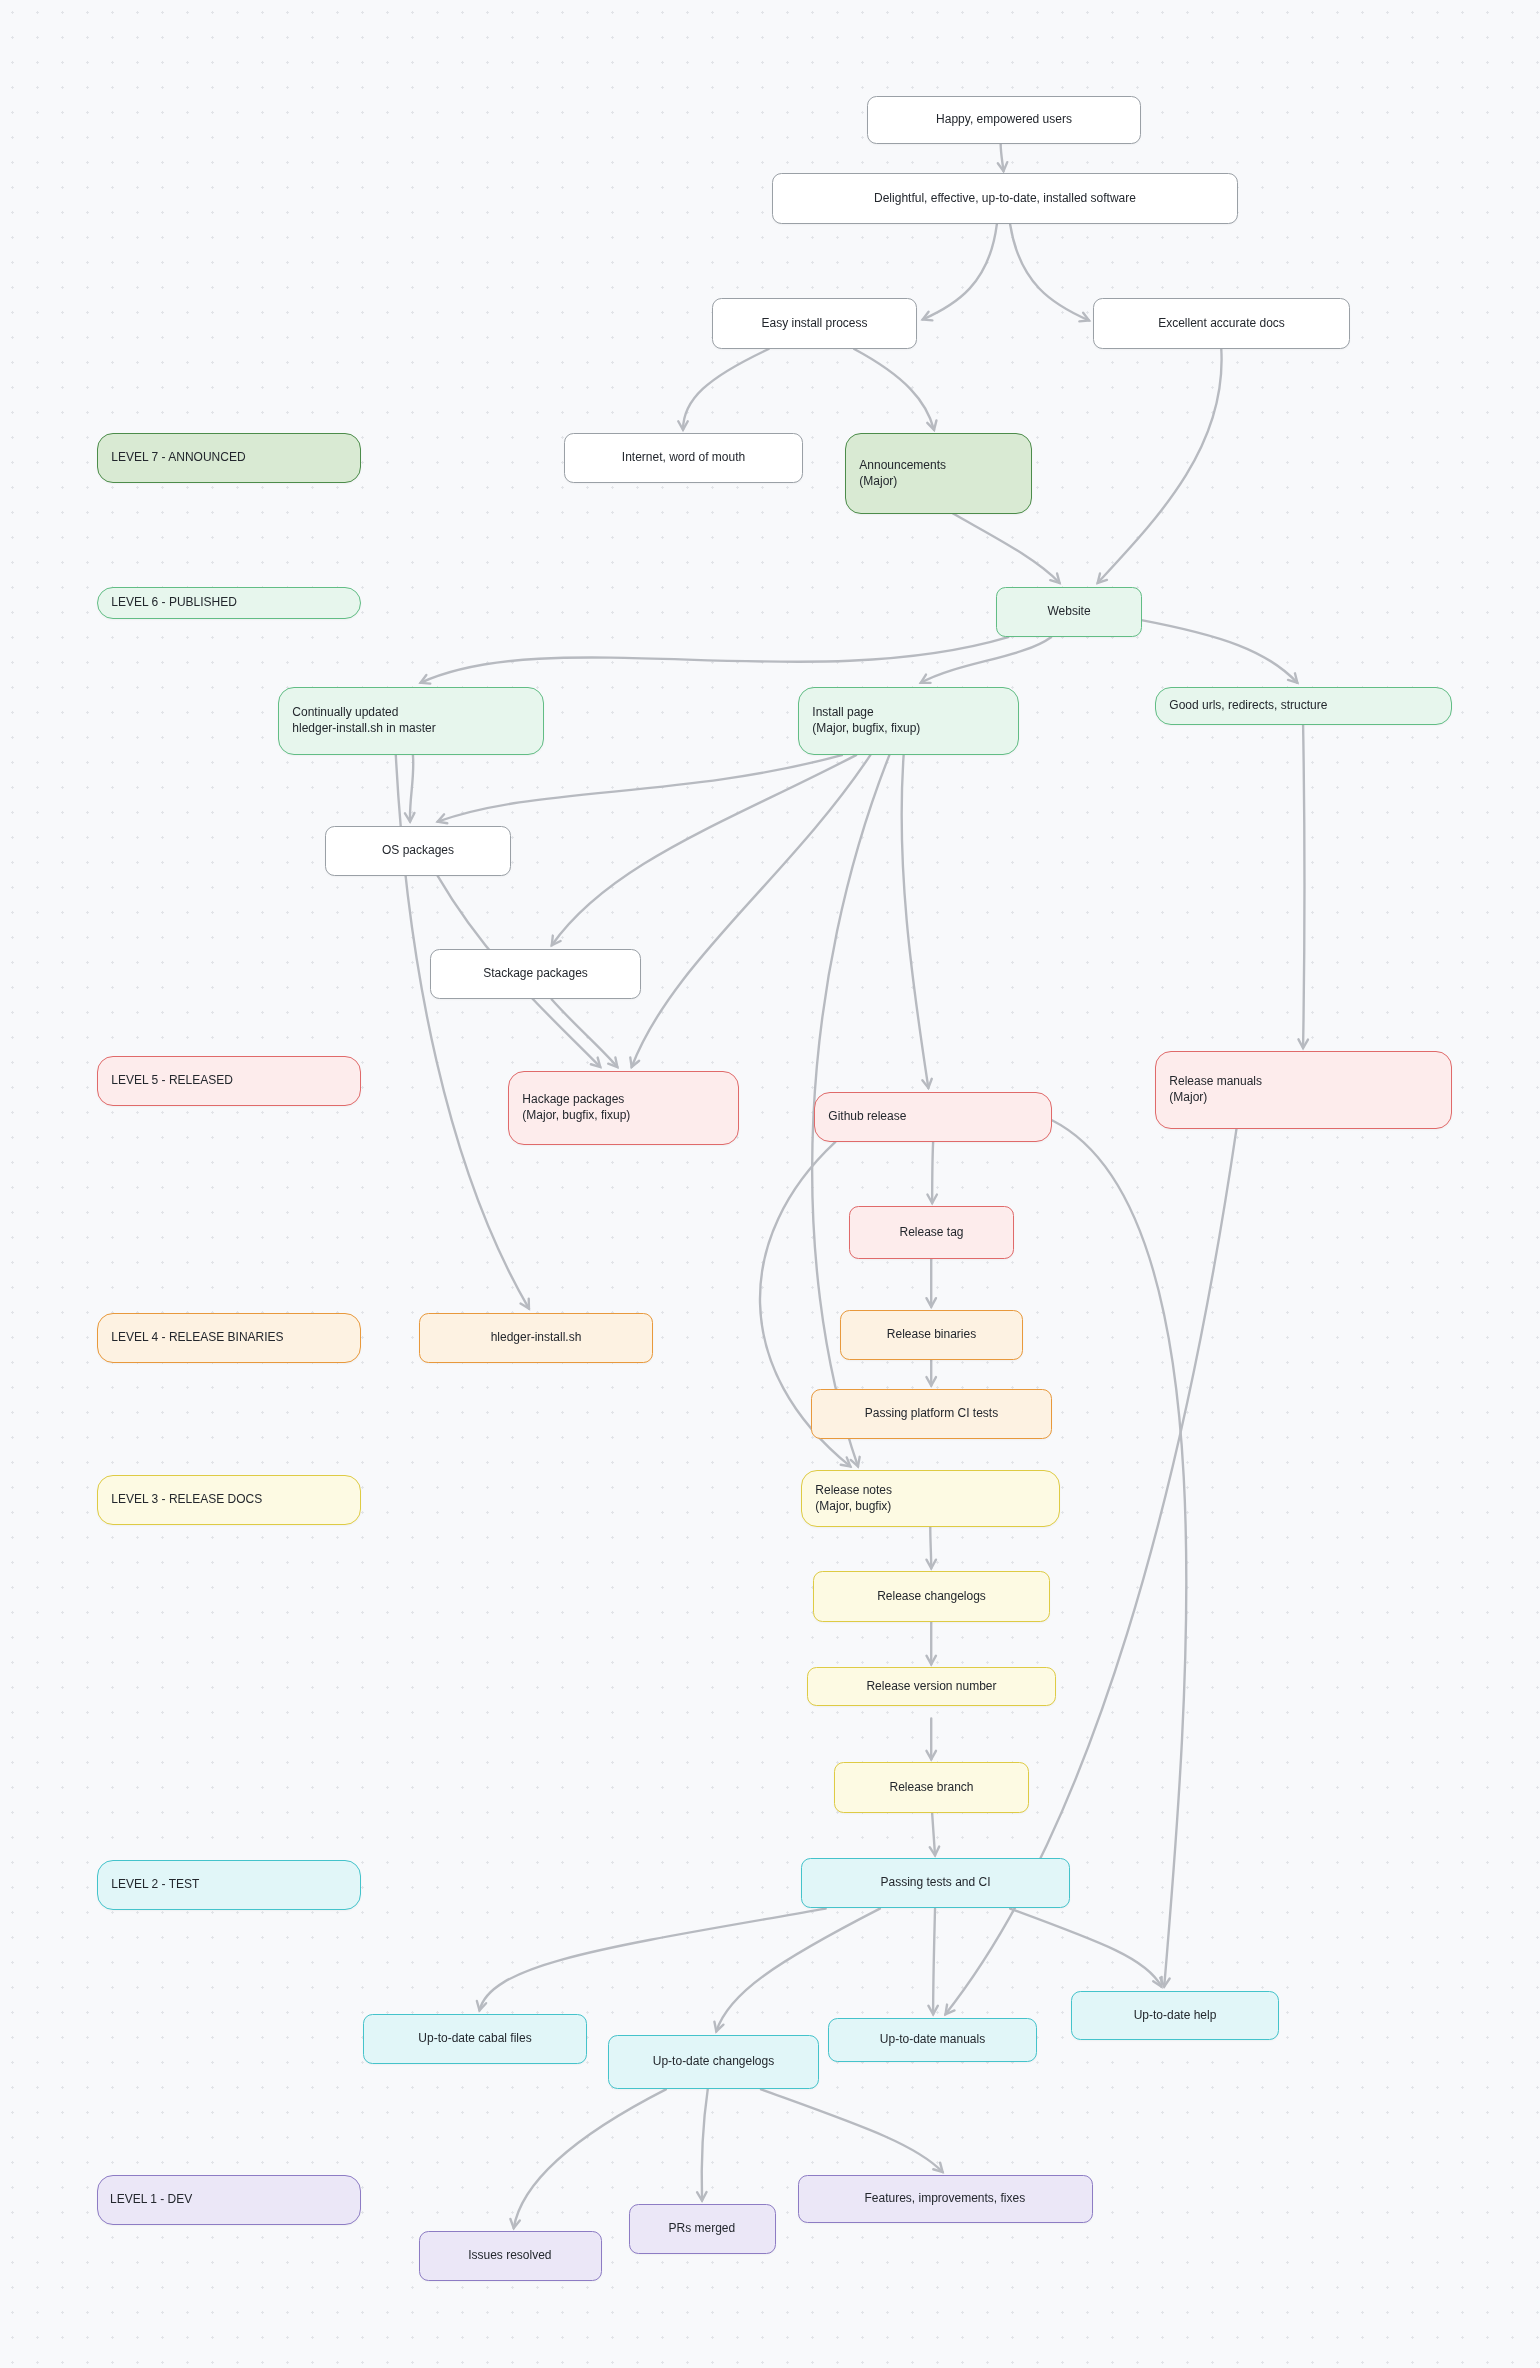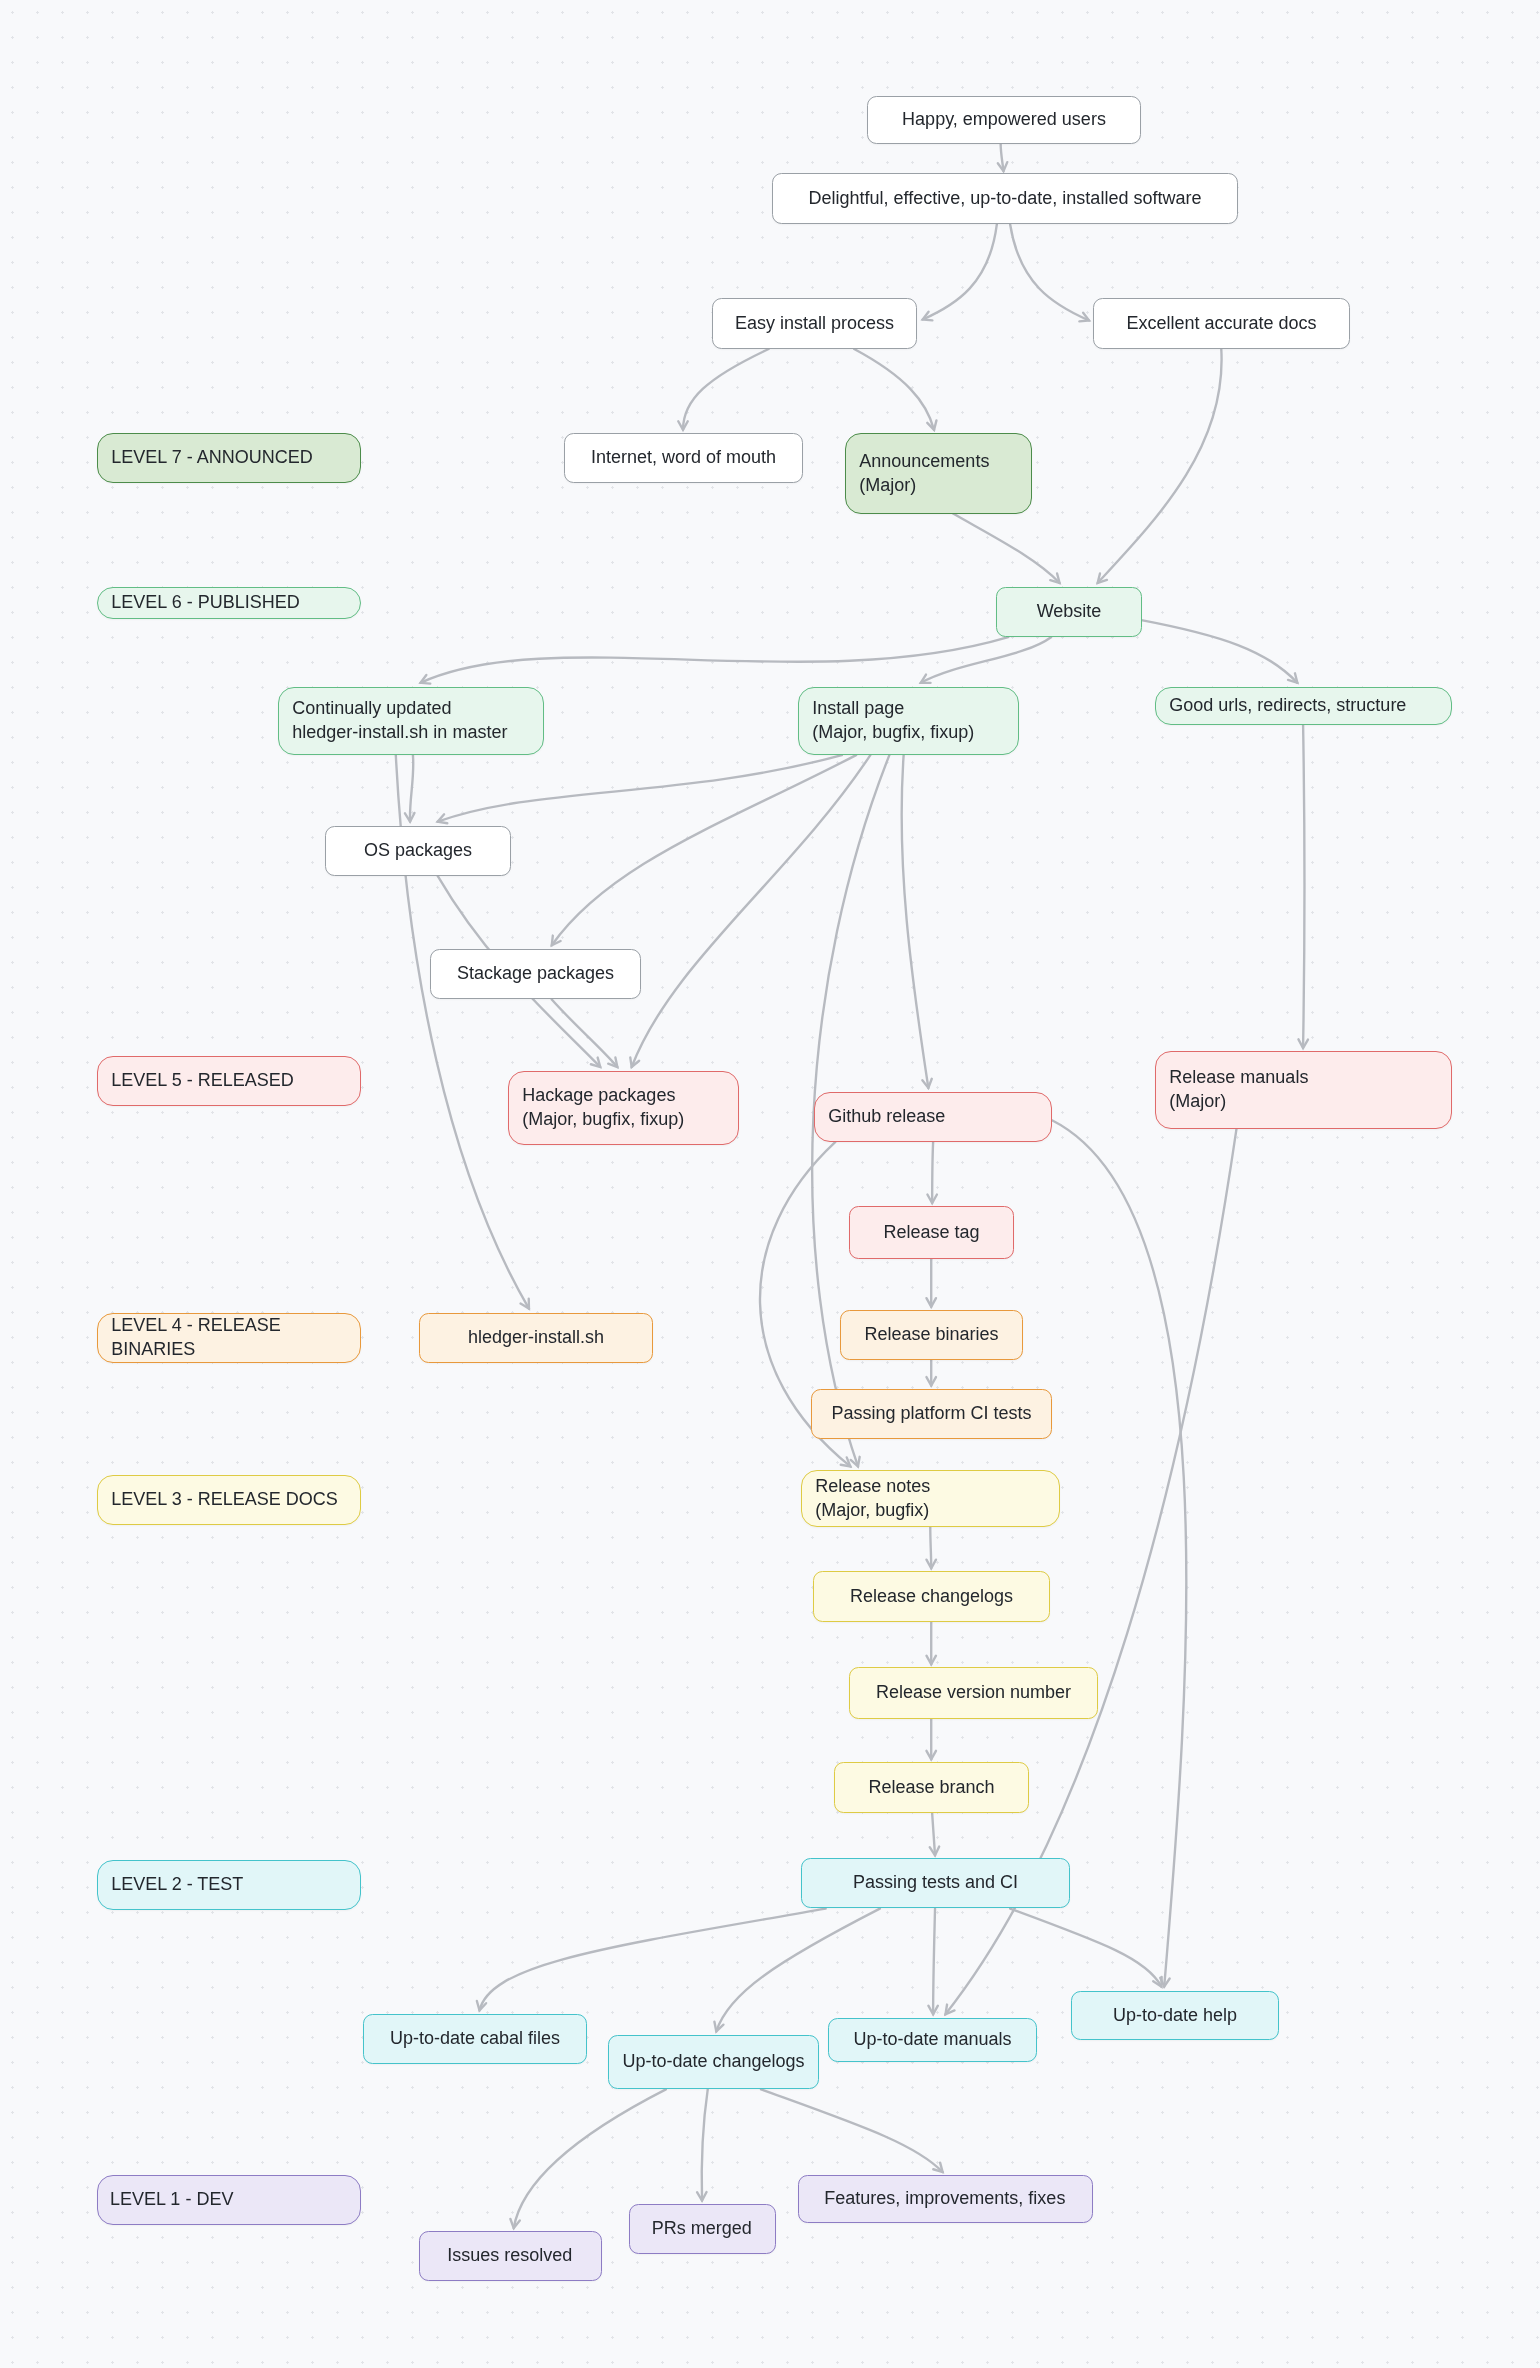--- a/index.html
+++ b/index.html
@@ -13,21 +13,21 @@
     color:#23272d;
     overflow:hidden;
   }
   .edges{position:absolute;left:0;top:0;z-index:0;}
   .edges path{fill:none;stroke:#b7bac0;stroke-width:2.5;stroke-linecap:round;}
   .node{
     position:absolute;z-index:1;
     box-sizing:border-box;
     display:flex;align-items:center;
     padding:3.8px 13.3px;
-    font-size:18px;line-height:1.32;
+    font-size:12px;line-height:1.32;
     border-radius:9.5px;
     background:#ffffff;border:1.9px solid #9aa0a6;
     white-space:pre-line;
     box-shadow:0 1px 1.9px rgba(0,0,0,0.04);
   }
   .center{justify-content:center;text-align:center;}
   .left{justify-content:flex-start;text-align:left;border-radius:16px;}
   .c-white{background:#ffffff;border-color:#9aa0a6;border-width:1.4px;}
   .c-green-dark{background:#d9ead3;border-color:#4c8c4a;}
   .c-green{background:#e7f6ed;border-color:#62bd85;}
@@ -120,21 +120,21 @@
 (Major)</div>
   <div class="node center c-red" style="left:849px;top:1206px;width:165px;height:53px">Release tag</div>
 
   <div class="node center c-orange" style="left:419px;top:1313px;width:234px;height:50px">hledger-install.sh</div>
   <div class="node center c-orange" style="left:840px;top:1310px;width:183px;height:50px">Release binaries</div>
   <div class="node center c-orange" style="left:811px;top:1389px;width:241px;height:50px">Passing platform CI tests</div>
 
   <div class="node left c-yellow" style="left:801px;top:1470px;width:259px;height:57px">Release notes
 (Major, bugfix)</div>
   <div class="node center c-yellow" style="left:813px;top:1571px;width:237px;height:51px">Release changelogs</div>
-  <div class="node center c-yellow" style="left:849px;top:1667px;width:249px;height:52px">Release version number</div>
+  <div class="node center c-yellow" style="left:807px;top:1667px;width:249px;height:39px">Release version number</div>
   <div class="node center c-yellow" style="left:834px;top:1762px;width:195px;height:51px">Release branch</div>
 
   <div class="node center c-cyan" style="left:801px;top:1858px;width:269px;height:50px">Passing tests and CI</div>
   <div class="node center c-cyan" style="left:363px;top:2014px;width:224px;height:50px">Up-to-date cabal files</div>
   <div class="node center c-cyan" style="left:608px;top:2035px;width:211px;height:54px">Up-to-date changelogs</div>
   <div class="node center c-cyan" style="left:828px;top:2018px;width:209px;height:44px">Up-to-date manuals</div>
   <div class="node center c-cyan" style="left:1071px;top:1991px;width:208px;height:49px">Up-to-date help</div>
 
   <div class="node center c-purple" style="left:798px;top:2175px;width:295px;height:48px">Features, improvements, fixes</div>
   <div class="node center c-purple" style="left:629px;top:2204px;width:147px;height:50px">PRs merged</div>

